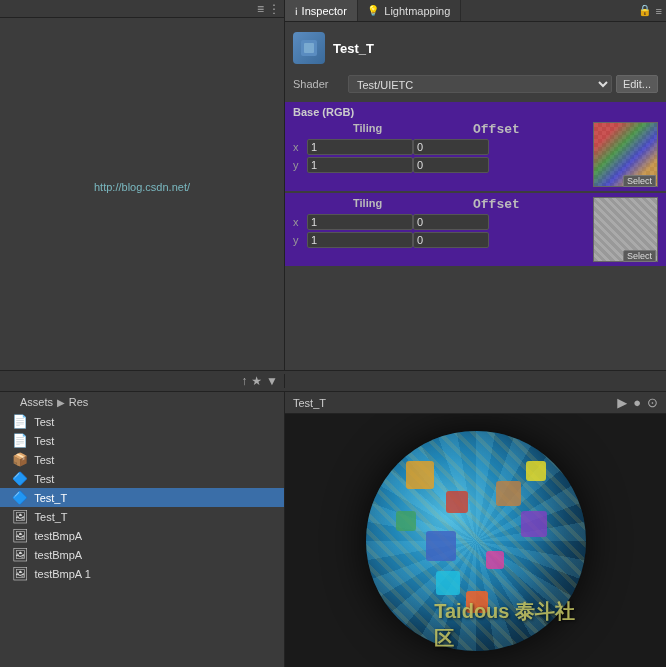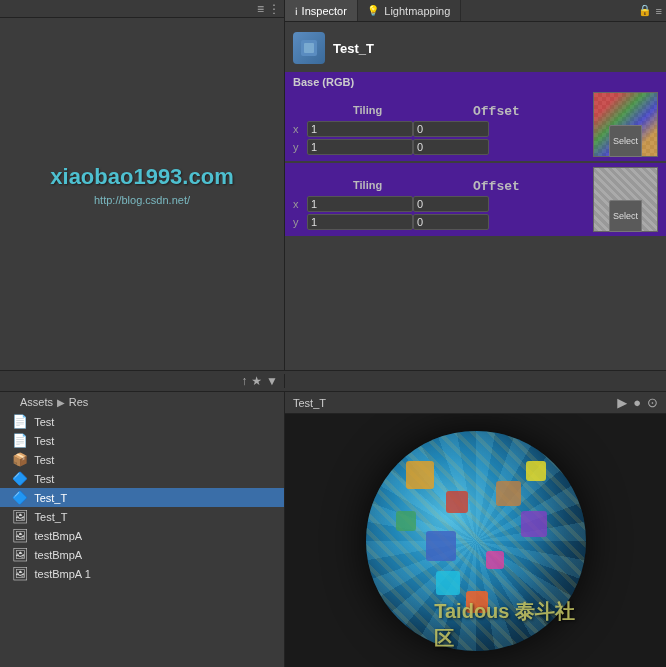--- a/index.html
+++ b/index.html
@@ -202,21 +202,21 @@
 
     .tex-section-title {
       font-size: 11px;
       color: #ccc;
       margin-bottom: 4px;
       font-weight: bold;
     }
 
     .tex-row {
       display: flex;
-      align-items: flex-end;
+      align-items: flex-start;
       position: relative;
     }
 
     .tex-info {
       flex: 1;
     }
 
     .tex-tiling-offset {
       display: flex;
       margin-bottom: 2px;
@@ -325,26 +325,26 @@
       position: absolute;
       inset: 0;
       background:
         repeating-linear-gradient(45deg, #aaa 0px, #aaa 3px, #ccc 3px, #ccc 6px);
       opacity: 0.5;
     }
 
     .select-btn-overlay {
       position: absolute;
       bottom: 0;
-      right: 16px;
+      right: 2px;
       background: #5a5a5a;
       border: 1px solid #777;
       color: #ddd;
       font-size: 9px;
-      padding: 10px 3px;
+      padding: 0 3px;
       cursor: pointer;
       border-radius: 2px 0 0 0;
     }
 
     
     .divider-bar {
       width: 100%;
       height: 22px;
       background: #383838;
       border-top: 1px solid #222;
@@ -546,21 +546,20 @@
 <body>
 
 <div class="top-section">
 
   <div class="left-panel">
     <div class="left-panel-toolbar">
       <span class="left-panel-toolbar-icon">≡</span>
       <span class="left-panel-toolbar-icon">⋮</span>
     </div>
     <div class="watermark">
-      <div class="watermark-main">xiaobao1993.com</div>
       <div class="watermark-sub">http://blog.csdn.net/</div>
     </div>
   </div>
 
   <div class="inspector-panel">
 
     <div class="tab-bar">
       <div class="tab-item active">
         <span class="tab-icon">ℹ</span>
         <span>Inspector</span>
@@ -580,20 +579,27 @@
       <div class="obj-header">
         <div class="obj-icon">
           <svg width="20" height="20" viewBox="0 0 20 20">
             <rect x="2" y="2" width="16" height="16" rx="2" fill="#5a8cc0"></rect>
             <rect x="5" y="5" width="10" height="10" rx="1" fill="#7aaad0"></rect>
           </svg>
         </div>
         <span class="obj-name">Test_T</span>
       </div>
 
+      <div class="shader-row">
+        <span class="shader-label">Shader</span>
+        <select class="shader-select">
+          <option>Test/UIETC</option>
+        </select>
+        <button class="edit-btn">Edit...</button>
+      </div>
 
       <div class="tex-section">
         <div class="tex-section-title">
           <span>Base (RGB)</span>
         </div>
         <div class="tex-row">
           <div class="tex-info">
             <div class="tex-tiling-offset">
               <div class="tex-col-label"></div>
               <div class="tex-col-tiling">Tiling</div>

